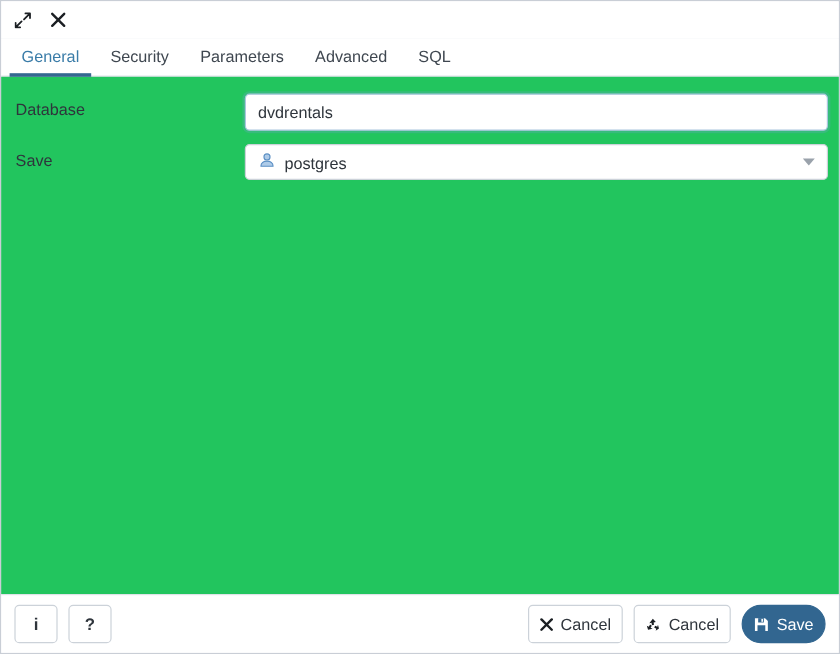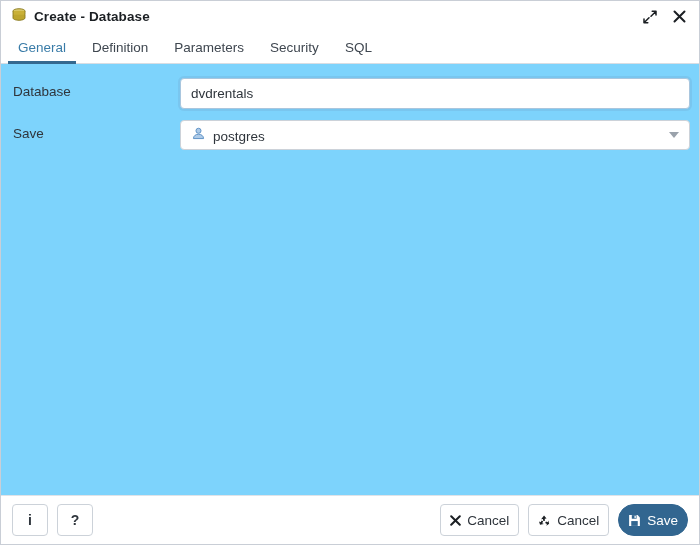--- a/index.html
+++ b/index.html
@@ -95,21 +95,21 @@
     left: 3px;
     right: 3px;
     bottom: -1px;
     height: 3px;
     background: #34688f;
   }
 
   
   .form-area {
     flex: 1 1 auto;
-    background: #7dd3fc;
+    background: #22c55e;
     padding: 14px 8px 0 12px;
     box-sizing: border-box;
     overflow: hidden;
   }
   .form-row {
     display: flex;
     align-items: flex-start;
     margin-bottom: 11px;
   }
   .form-label {
@@ -117,20 +117,21 @@
     min-width: 167px;
     font-size: 13.5px;
     color: #2f353c;
     padding-top: 6px;
     box-sizing: border-box;
   }
   .field-wrap {
     flex: 1 1 auto;
     min-width: 0;
     padding-right: 1px;
+    margin-left: 24px;
   }
 
   .text-input {
     width: 100%;
     height: 31px;
     box-sizing: border-box;
     border: 1px solid #a9c6de;
     border-radius: 4px;
     background: #ffffff;
     font-family: "Liberation Sans", sans-serif;
@@ -252,50 +253,40 @@
     align-items: center;
     line-height: 1;
   }
 </style>
 </head>
 <body>
 
 <div class="dialog">
 
   <div class="titlebar">
-    <div class="titlebar-left">
-      <span class="db-icon">
-        <svg width="16" height="16" viewBox="0 0 16 16" aria-hidden="true">
-          <ellipse cx="8" cy="4" rx="6" ry="2.3" fill="#d8c765" stroke="#8a7a20" stroke-width="0.9"></ellipse>
-          <path d="M2 4v3.2c0 1.27 2.69 2.3 6 2.3s6-1.03 6-2.3V4" fill="#c9b037" stroke="#8a7a20" stroke-width="0.9"></path>
-          <path d="M2 7.8V11c0 1.27 2.69 2.3 6 2.3s6-1.03 6-2.3V7.8" fill="#bda52e" stroke="#8a7a20" stroke-width="0.9"></path>
-        </svg>
-      </span>
-      <span class="title-text">Create - Database</span>
-    </div>
     <div class="titlebar-right">
       <span class="win-btn">
         <svg width="14" height="14" viewBox="0 0 14 14" aria-hidden="true">
           <path d="M13 1.2 L8 6.2 M13 1.2 L13 5 M13 1.2 L9.2 1.2" stroke="#1b1f23" stroke-width="1.5" fill="none" stroke-linecap="round"></path>
           <path d="M1 12.8 L6 7.8 M1 12.8 L1 9 M1 12.8 L4.8 12.8" stroke="#1b1f23" stroke-width="1.5" fill="none" stroke-linecap="round"></path>
         </svg>
       </span>
       <span class="win-btn">
         <svg width="13" height="13" viewBox="0 0 13 13" aria-hidden="true">
           <path d="M1.5 1.5 L11.5 11.5 M11.5 1.5 L1.5 11.5" stroke="#1b1f23" stroke-width="2" stroke-linecap="round"></path>
         </svg>
       </span>
     </div>
   </div>
 
   <div class="tabbar">
     <div class="tab active">General</div>
-    <div class="tab">Definition</div>
+    <div class="tab">Security</div>
     <div class="tab">Parameters</div>
-    <div class="tab">Security</div>
+    <div class="tab">Advanced</div>
     <div class="tab">SQL</div>
   </div>
 
   <div class="form-area">
 
     <div class="form-row">
       <div class="form-label">Database</div>
       <div class="field-wrap">
         <input class="text-input" type="text" value="dvdrentals" style="">
       </div>

